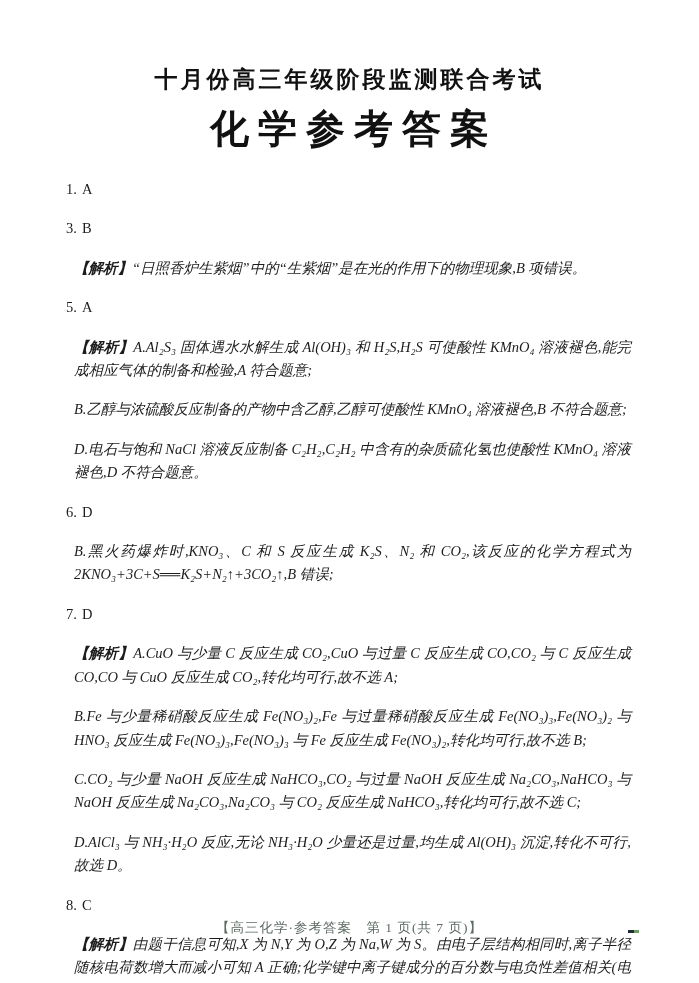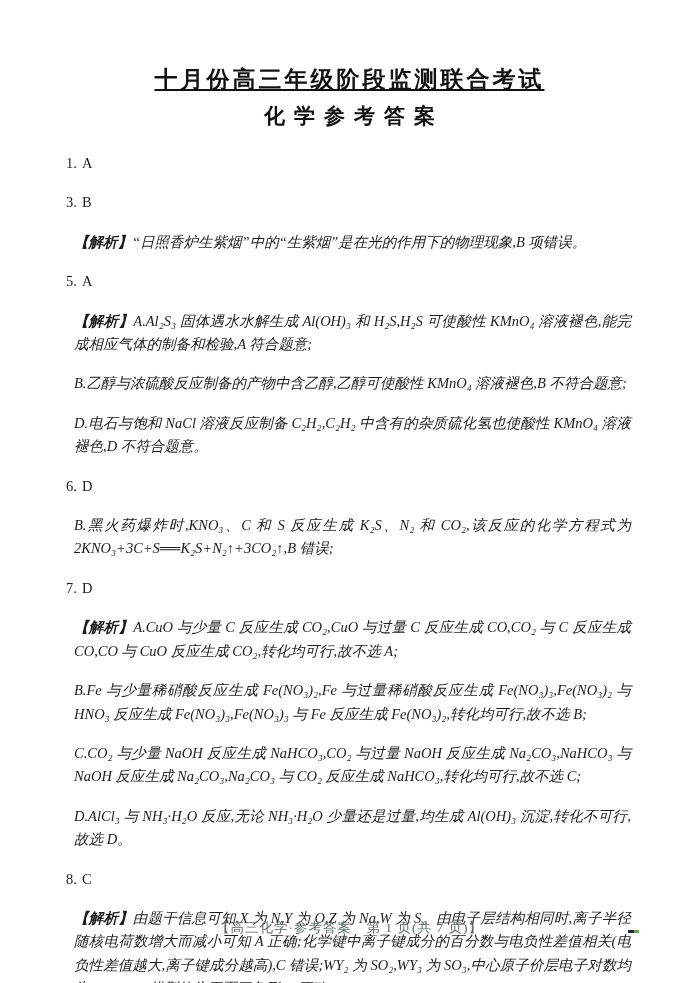--- a/index.html
+++ b/index.html
@@ -7,24 +7,24 @@
     position:relative;
     width:699px;height:983px;
     background:#ffffff;
     overflow:hidden;
     font-family:"Liberation Serif","DejaVu Serif",serif;
     color:#1c1c1c;
   }
   .hdr{padding-top:64px;text-align:center;}
   .t1{
     font-size:23px;font-weight:700;letter-spacing:3px;
-    margin:0;color:#111;text-decoration:underline;
+    margin:0;color:#111;
   }
   .t2{
-    font-size:21px;font-weight:700;letter-spacing:9px;text-indent:9px;
+    font-size:39px;font-weight:700;letter-spacing:9px;text-indent:9px;
     margin:7px 0 0 0;color:#111;
   }
   .body{
     margin:22px 52px 0 50px;
     font-size:14.5px;line-height:23.4px;
     text-align:justify;text-justify:inter-ideograph;
   }
   .body p{margin:16px;}
   .qa{margin:0;}
   .ans-letter{margin-left:5px;}

